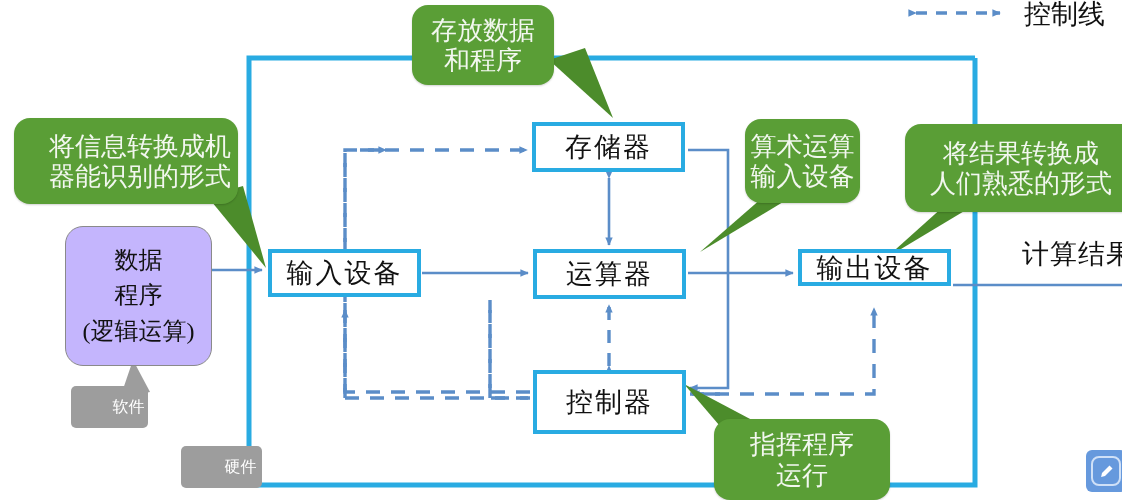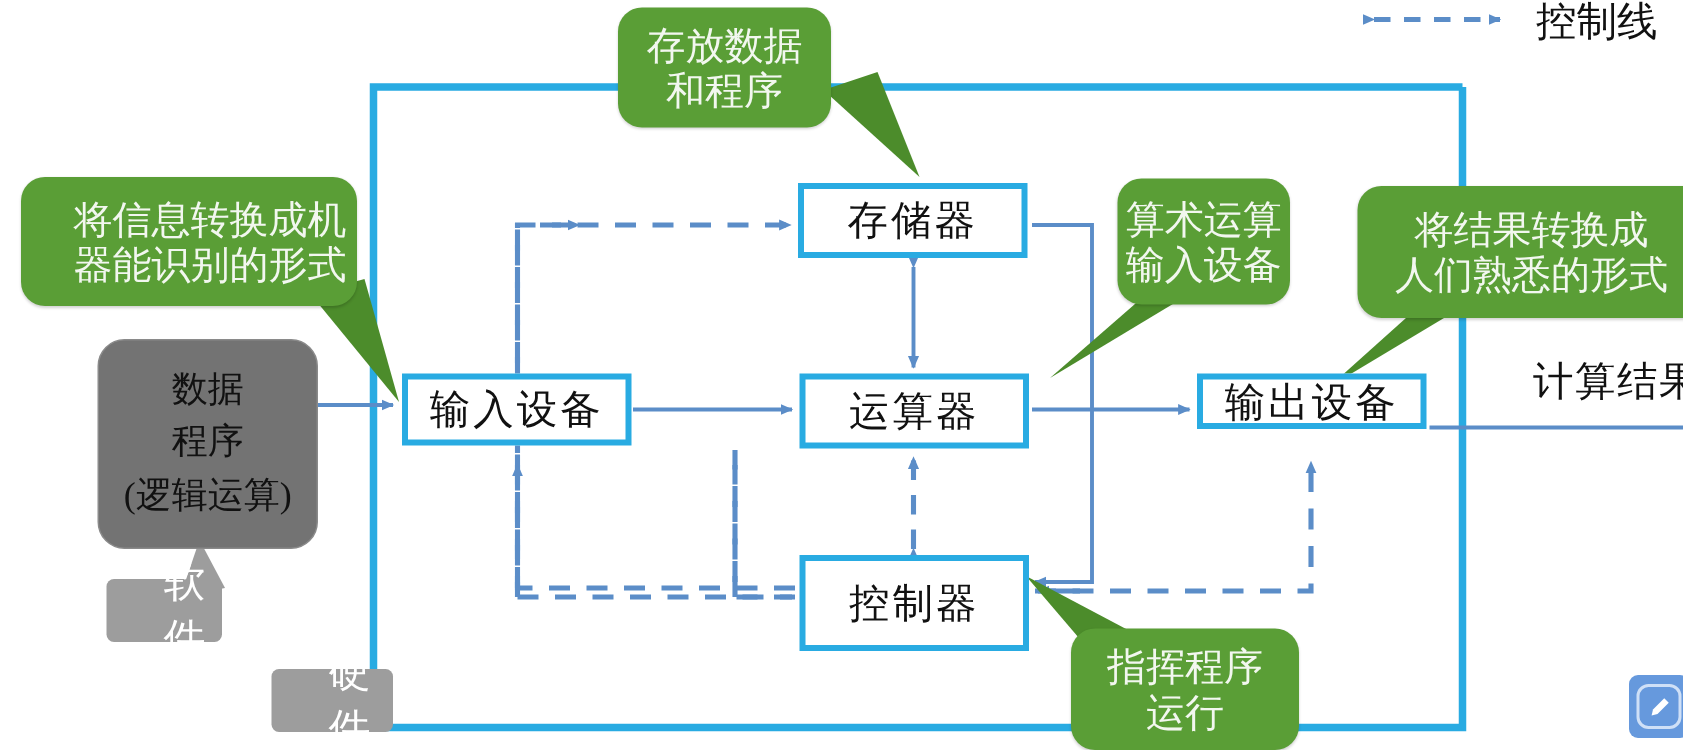--- a/index.html
+++ b/index.html
@@ -35,21 +35,21 @@
     font-size:27px;
     letter-spacing:2px;
     font-family:"Liberation Serif","DejaVu Serif",serif;
     z-index:6;
   }
 
   
   .data-box{
     position:absolute;
     box-sizing:border-box;
-    background:#737373;
+    background:#c4b5fd;
     border:1.5px solid #8a8a8a;
     border-radius:18px;
     display:flex;
     flex-direction:column;
     align-items:center;
     justify-content:center;
     gap:10px;
     color:#111111;
     font-size:24px;
     z-index:4;
@@ -77,21 +77,21 @@
   }
   .callout span{display:block;white-space:nowrap;}
 
   
   .gcallout{
     position:absolute;
     box-sizing:border-box;
     background:#9d9d9d;
     border-radius:5px;
     color:#ffffff;
-    font-size:28px;
+    font-size:16px;
     display:flex;
     align-items:center;
     justify-content:center;
     z-index:9;
     font-family:"Liberation Sans","DejaVu Sans",sans-serif;
     padding-left:38px;
   }
 
   
   .legend-label{
@@ -226,21 +226,21 @@
   <div class="callout" style="left:745px;top:119px;width:115px;height:84px;">
     <span>算术运算</span>
     <span>输入设备</span>
   </div>
 
   <div class="callout" style="left:905px;top:124px;width:232px;height:88px;">
     <span>将结果转换成</span>
     <span>人们熟悉的形式</span>
   </div>
 
-  <div class="callout" style="left:714px;top:419px;width:152px;height:81px;">
+  <div class="callout" style="left:714px;top:419px;width:176px;height:81px;">
     <span>指挥程序</span>
     <span>运行</span>
   </div>
 
   <div class="gcallout" style="left:71px;top:386px;width:77px;height:42px;">
     <span>软件</span>
   </div>
 
   <div class="gcallout" style="left:141px;top:446px;width:81px;height:42px;margin-left:40px;">
     <span>硬件</span>

